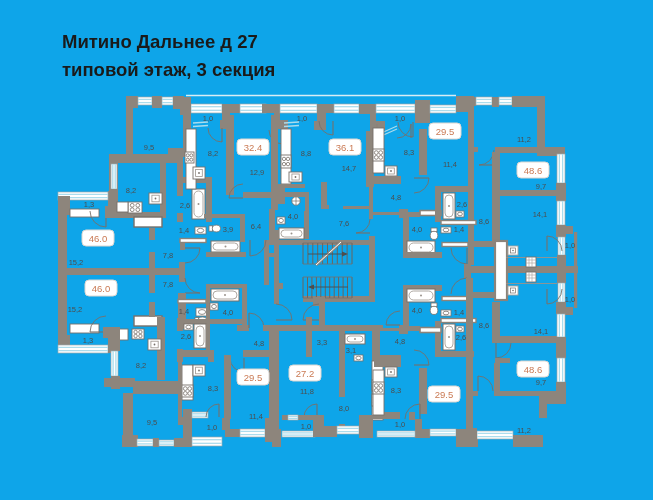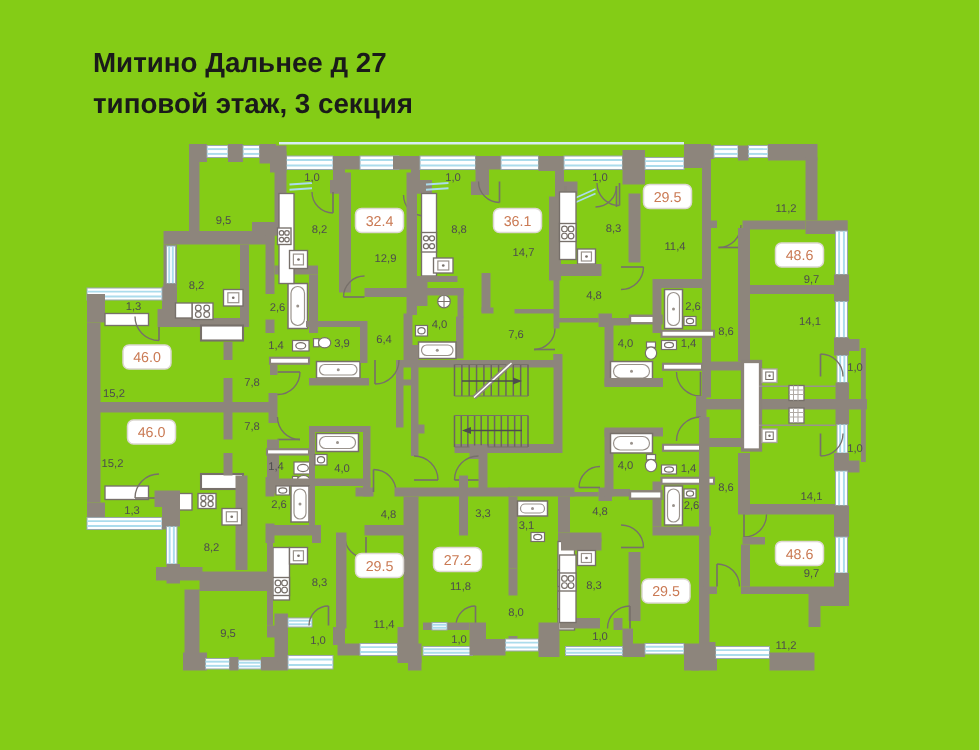--- a/index.html
+++ b/index.html
@@ -1,16 +1,16 @@
 <!DOCTYPE html>
 <html><head>
 <meta charset="utf-8">
 <style>
 html,body{margin:0;padding:0;background:#fff;}
-#page{position:relative;width:653px;height:500px;background:#84cc16;overflow:hidden;}
+#page{position:relative;width:653px;height:500px;background:#0ea5e9;overflow:hidden;}
 svg{position:absolute;left:0;top:0;}
 .t{font-family:"Liberation Sans",sans-serif;fill:#4d4d4d;font-size:7.5px;}
 .big{font-family:"Liberation Sans",sans-serif;fill:#1a1a1a;font-size:18.5px;font-weight:bold;}
 .area{font-family:"Liberation Sans",sans-serif;fill:#ca7a54;font-size:9.5px;}
 </style>
 </head>
 <body>
 <div id="page">
 <svg width="653" height="500" viewBox="0 0 653 500">
 

